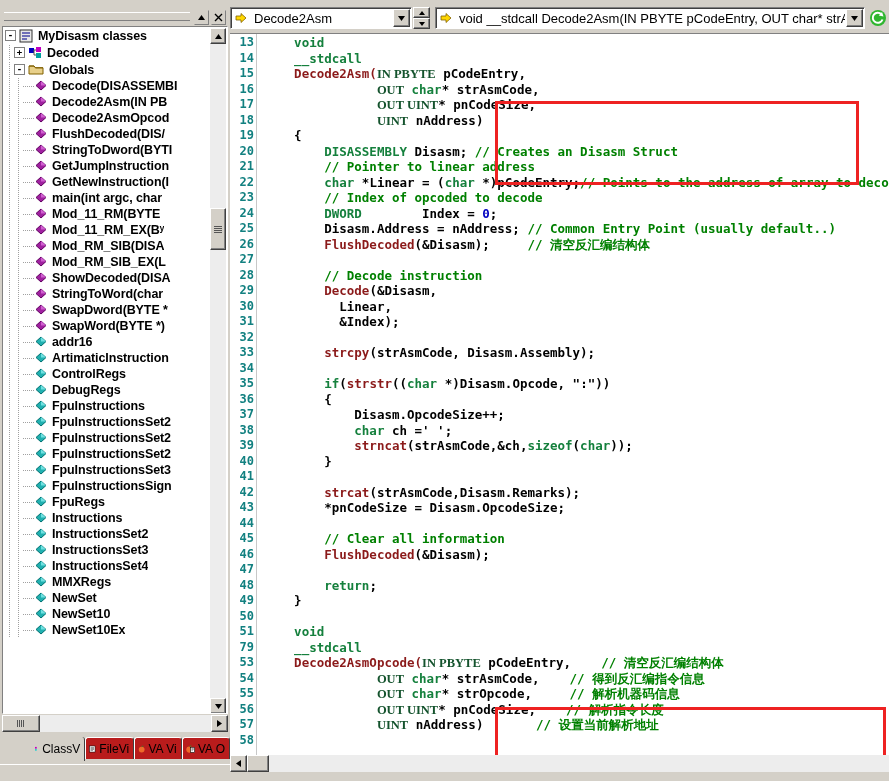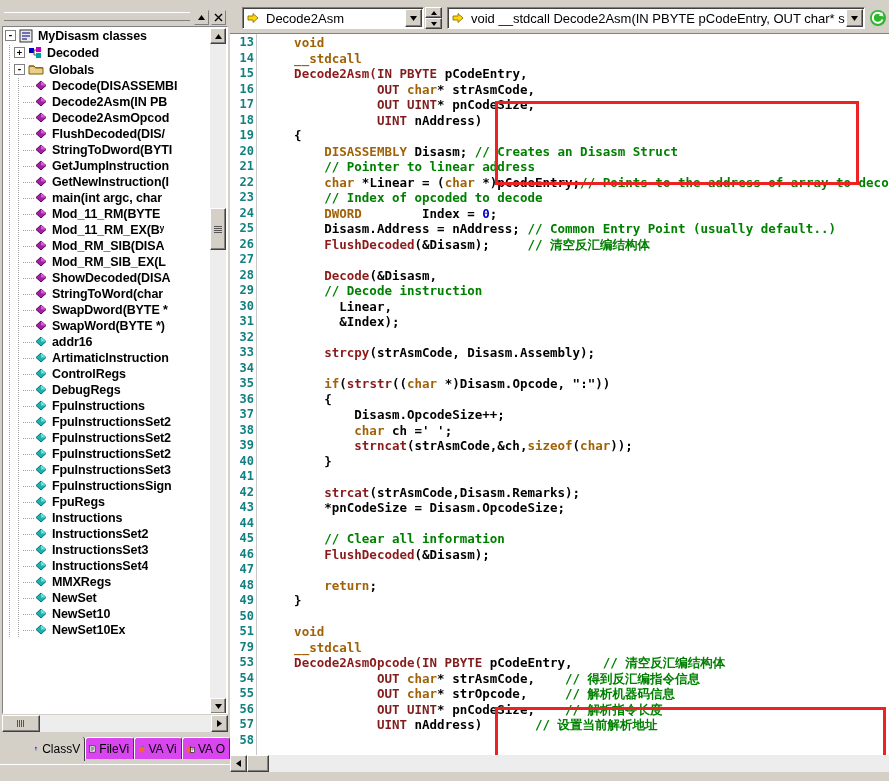--- a/index.html
+++ b/index.html
@@ -202,21 +202,21 @@
   }
   .vtab {
     height: 22px;
     margin-top: 1px;
     padding: 0 4px 0 3px;
     display: flex; align-items: center;
     gap: 3px;
     font-size: 12px;
     font-family: "Liberation Sans", sans-serif;
     color: #000;
-    background: #d946ef;
+    background: #b91c1c;
     border-left: 1px solid #ffffff;
     border-top: 1px solid #ffffff;
     border-right: 1px solid #404040;
     border-radius: 3px 3px 0 0;
     white-space: nowrap;
     overflow: hidden;
     cursor: default;
   }
   .vtab.active {
     margin-top: 1px;
@@ -339,24 +339,24 @@
   }
   .cl {
     height: 15.5px;
     line-height: 15.5px;
     white-space: pre;
     font-family: "DejaVu Sans Mono", monospace;
     font-size: 12.5px;
     font-weight: bold;
     color: #000000;
   }
-  .kw  { color: #a16207; }   
+  .kw  { color: #15803d; }   
   .fn  { color: #8b1a1a; }   
   .cm  { color: #008000; }   
-  .mac { color: #7f1d1d; }   
+  .mac { color: #14532d; font-family: Liberation Serif, serif; }   
   .pln { color: #000000; }
   .num { color: #0000c0; }
 
   
   .redbox {
     position: absolute;
     border: 3px solid #ee2222;
     pointer-events: none;
   }
   #redbox-1 { left: 265px; top: 67px;  width: 364px; height: 84px; }
@@ -859,21 +859,21 @@
           </svg>
           <span>VA O</span>
         </div>
       </div>
     <div id="status-strip"></div>
   </div>
 
   <div id="right-side">
 
     <div id="va-toolbar">
-      <div class="combo" style="width:182px; margin-left:12px;">
+      <div class="combo" style="width:182px; margin-left:0;">
         <svg class="yellow-arrow" width="12" height="12" viewBox="0 0 12 12">
           <path d="M1,4 L6,4 L6,1.5 L11,6 L6,10.5 L6,8 L1,8 Z" fill="#ffd700" stroke="#806000" stroke-width="0.8"></path>
         </svg>
         <span class="ctext">Decode2Asm</span>
         <span class="combo-arrow">
           <svg width="7" height="5" viewBox="0 0 7 5">
               <polygon points="3.5,5 0,0 7,0" fill="#000"></polygon>
             </svg>
         </span>
       </div>
@@ -968,22 +968,22 @@
           <div class="cl"><span class="pln">               </span><span class="mac">UINT</span><span class="pln"> nAddress)</span></div>
           <div class="cl"><span class="pln">    {</span></div>
           <div class="cl"><span class="pln">        </span><span class="kw">DISASSEMBLY</span><span class="pln"> Disasm; </span><span class="cm">// Creates an Disasm Struct</span></div>
           <div class="cl"><span class="pln">        </span><span class="cm">// Pointer to linear address</span></div>
           <div class="cl"><span class="pln">        </span><span class="kw">char</span><span class="pln"> *Linear = (</span><span class="kw">char</span><span class="pln"> *)pCodeEntry;</span><span class="cm">// Points to the address of array to deco</span></div>
           <div class="cl"><span class="pln">        </span><span class="cm">// Index of opcoded to decode</span></div>
           <div class="cl"><span class="pln">        </span><span class="kw">DWORD</span><span class="pln">        Index = </span><span class="num">0</span><span class="pln">;</span></div>
           <div class="cl"><span class="pln">        Disasm.Address = nAddress; </span><span class="cm">// Common Entry Point (usually default..)</span></div>
           <div class="cl"><span class="pln">        </span><span class="fn">FlushDecoded</span><span class="pln">(&amp;Disasm);     </span><span class="cm">// 清空反汇编结构体</span></div>
           <div class="cl">&nbsp;</div>
+          <div class="cl"><span class="pln">        </span><span class="cm">// Decode instruction</span></div>
           <div class="cl"><span class="pln">        </span><span class="fn">Decode</span><span class="pln">(&amp;Disasm,</span></div>
-          <div class="cl"><span class="pln">        </span><span class="cm">// Decode instruction</span></div>
           <div class="cl"><span class="pln">          Linear,</span></div>
           <div class="cl"><span class="pln">          &amp;Index);</span></div>
           <div class="cl">&nbsp;</div>
           <div class="cl"><span class="pln">        </span><span class="fn">strcpy</span><span class="pln">(strAsmCode, Disasm.Assembly);</span></div>
           <div class="cl">&nbsp;</div>
           <div class="cl"><span class="pln">        </span><span class="kw">if</span><span class="pln">(</span><span class="fn">strstr</span><span class="pln">((</span><span class="kw">char</span><span class="pln"> *)Disasm.Opcode, ":"))</span></div>
           <div class="cl"><span class="pln">        {</span></div>
           <div class="cl"><span class="pln">            Disasm.OpcodeSize++;</span></div>
           <div class="cl"><span class="pln">            </span><span class="kw">char</span><span class="pln"> ch =' ';</span></div>
           <div class="cl"><span class="pln">            </span><span class="fn">strncat</span><span class="pln">(strAsmCode,&amp;ch,</span><span class="kw">sizeof</span><span class="pln">(</span><span class="kw">char</span><span class="pln">));</span></div>

